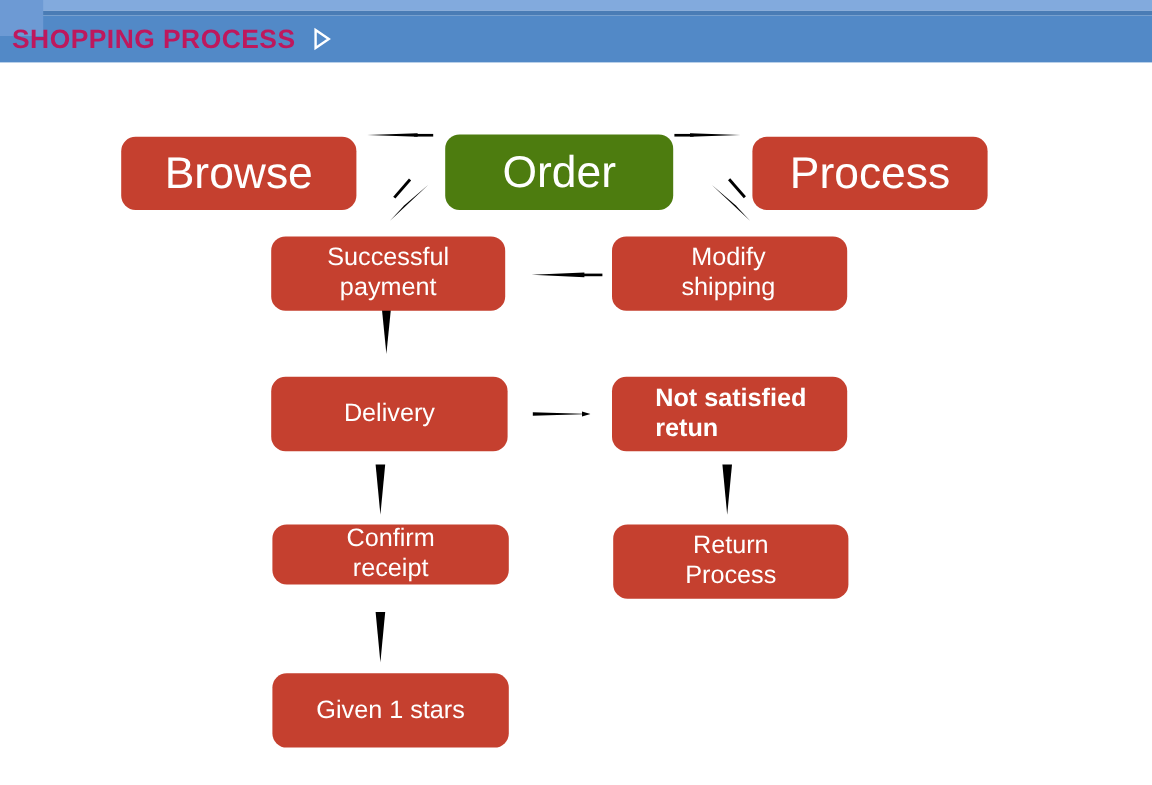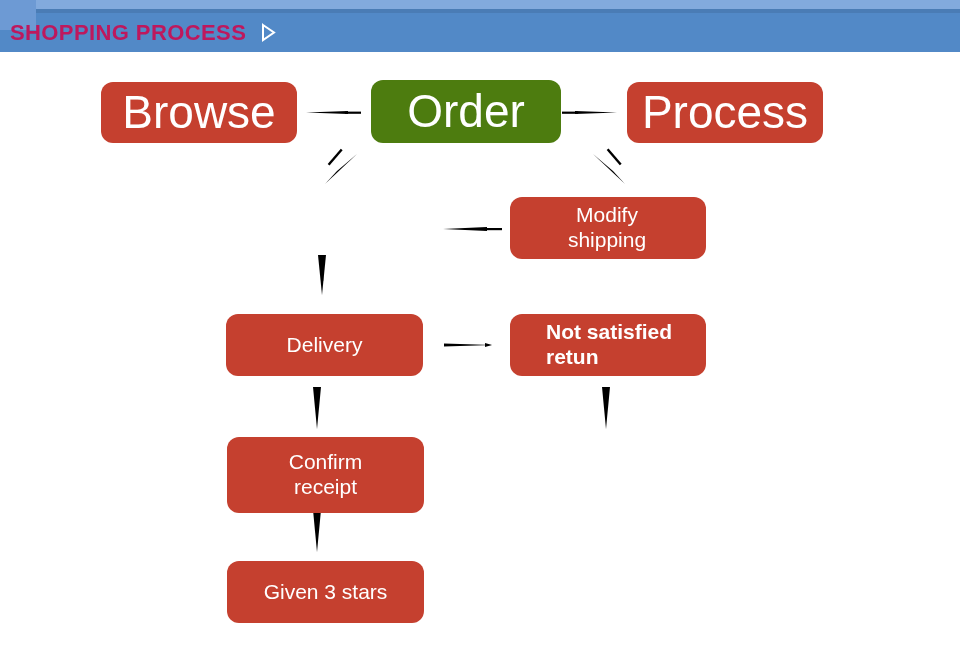--- a/index.html
+++ b/index.html
@@ -101,21 +101,21 @@
     padding: 4px 14px;
     line-height: 1.18;
   }
   .node.red   { background: #c5402f; }
   .node.blue  { background: #4d7c0f; }
   .node.center { justify-content: center; text-align: center; }
   .node.lead   { justify-content: flex-start; text-align: left; font-weight: bold; }
 
   .node .node-text { display: block; width: 100%; }
 
-  .big   { font-size: 46px; }
+  .big   { font-size: 37px; margin-top: 32px; }
   .small { font-size: 21px; }
 
   
   #arrow-layer {
     position: absolute;
     left: 0;
     top: 0;
     width: 960px;
     height: 602px;
     pointer-events: none;
@@ -199,35 +199,41 @@
   </div>
 
   <div class="node blue big center" style="left:371px; top:28px; width:190px; height:63px;">
     <span class="node-text">Order</span>
   </div>
 
   <div class="node red big center" style="left:627px; top:30px; width:196px; height:61px;">
     <span class="node-text">Process</span>
   </div>
 
+  <div class="node red small center" style="left:226px; top:145px; width:195px; height:62px;">
+    <span class="node-text">Successful<br>payment</span>
+  </div>
 
   <div class="node red small center" style="left:510px; top:145px; width:196px; height:62px;padding-left:12px;">
     <span class="node-text">Modify<br>shipping</span>
   </div>
 
   <div class="node red small center" style="left:226px; top:262px; width:197px; height:62px;text-align:center;">
     <span class="node-text">Delivery</span>
   </div>
 
   <div class="node red small lead" style="left:510px; top:262px; width:196px; height:62px; padding-left:36px;">
     <span class="node-text">Not satisfied<br>retun</span>
   </div>
 
-  <div class="node red small center" style="left:227px; top:385px; width:197px; height:76px;">
+  <div class="node red small center" style="left:227px; top:385px; width:197px; height:50px;">
     <span class="node-text">Confirm<br>receipt</span>
   </div>
 
+  <div class="node red small center" style="left:511px; top:385px; width:196px; height:62px;">
+    <span class="node-text">Return<br>Process</span>
+  </div>
 
   <div class="node red small center" style="left:227px; top:509px; width:197px; height:62px;">
-    <span class="node-text">Given 3 stars</span>
+    <span class="node-text">Given 1 stars</span>
   </div>
 
 </div>
 
 </body></html>

